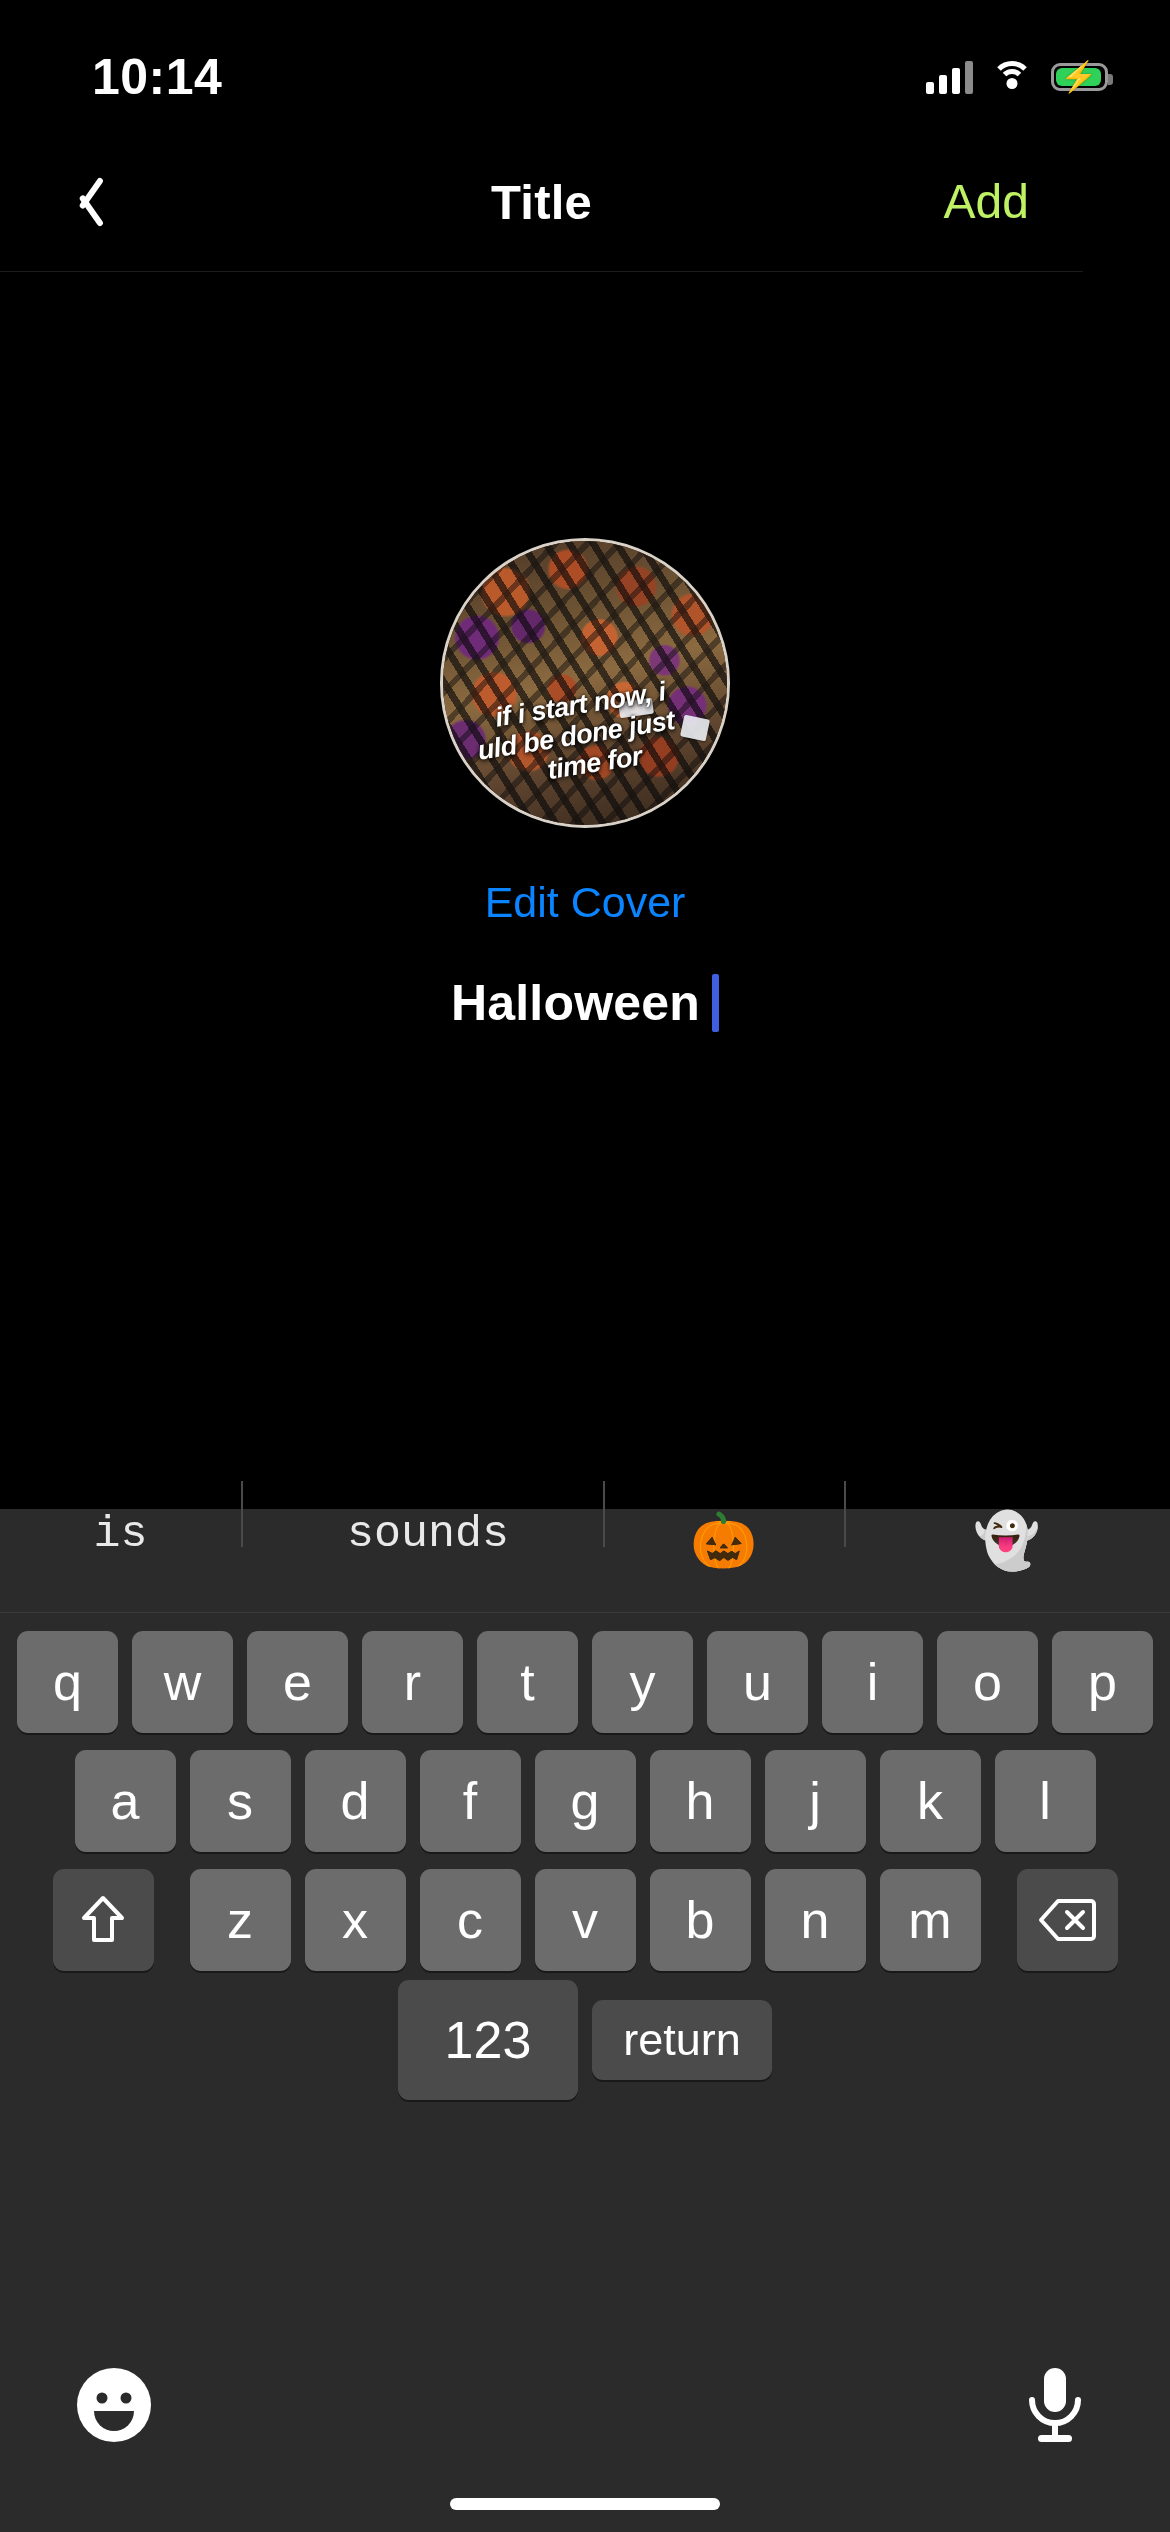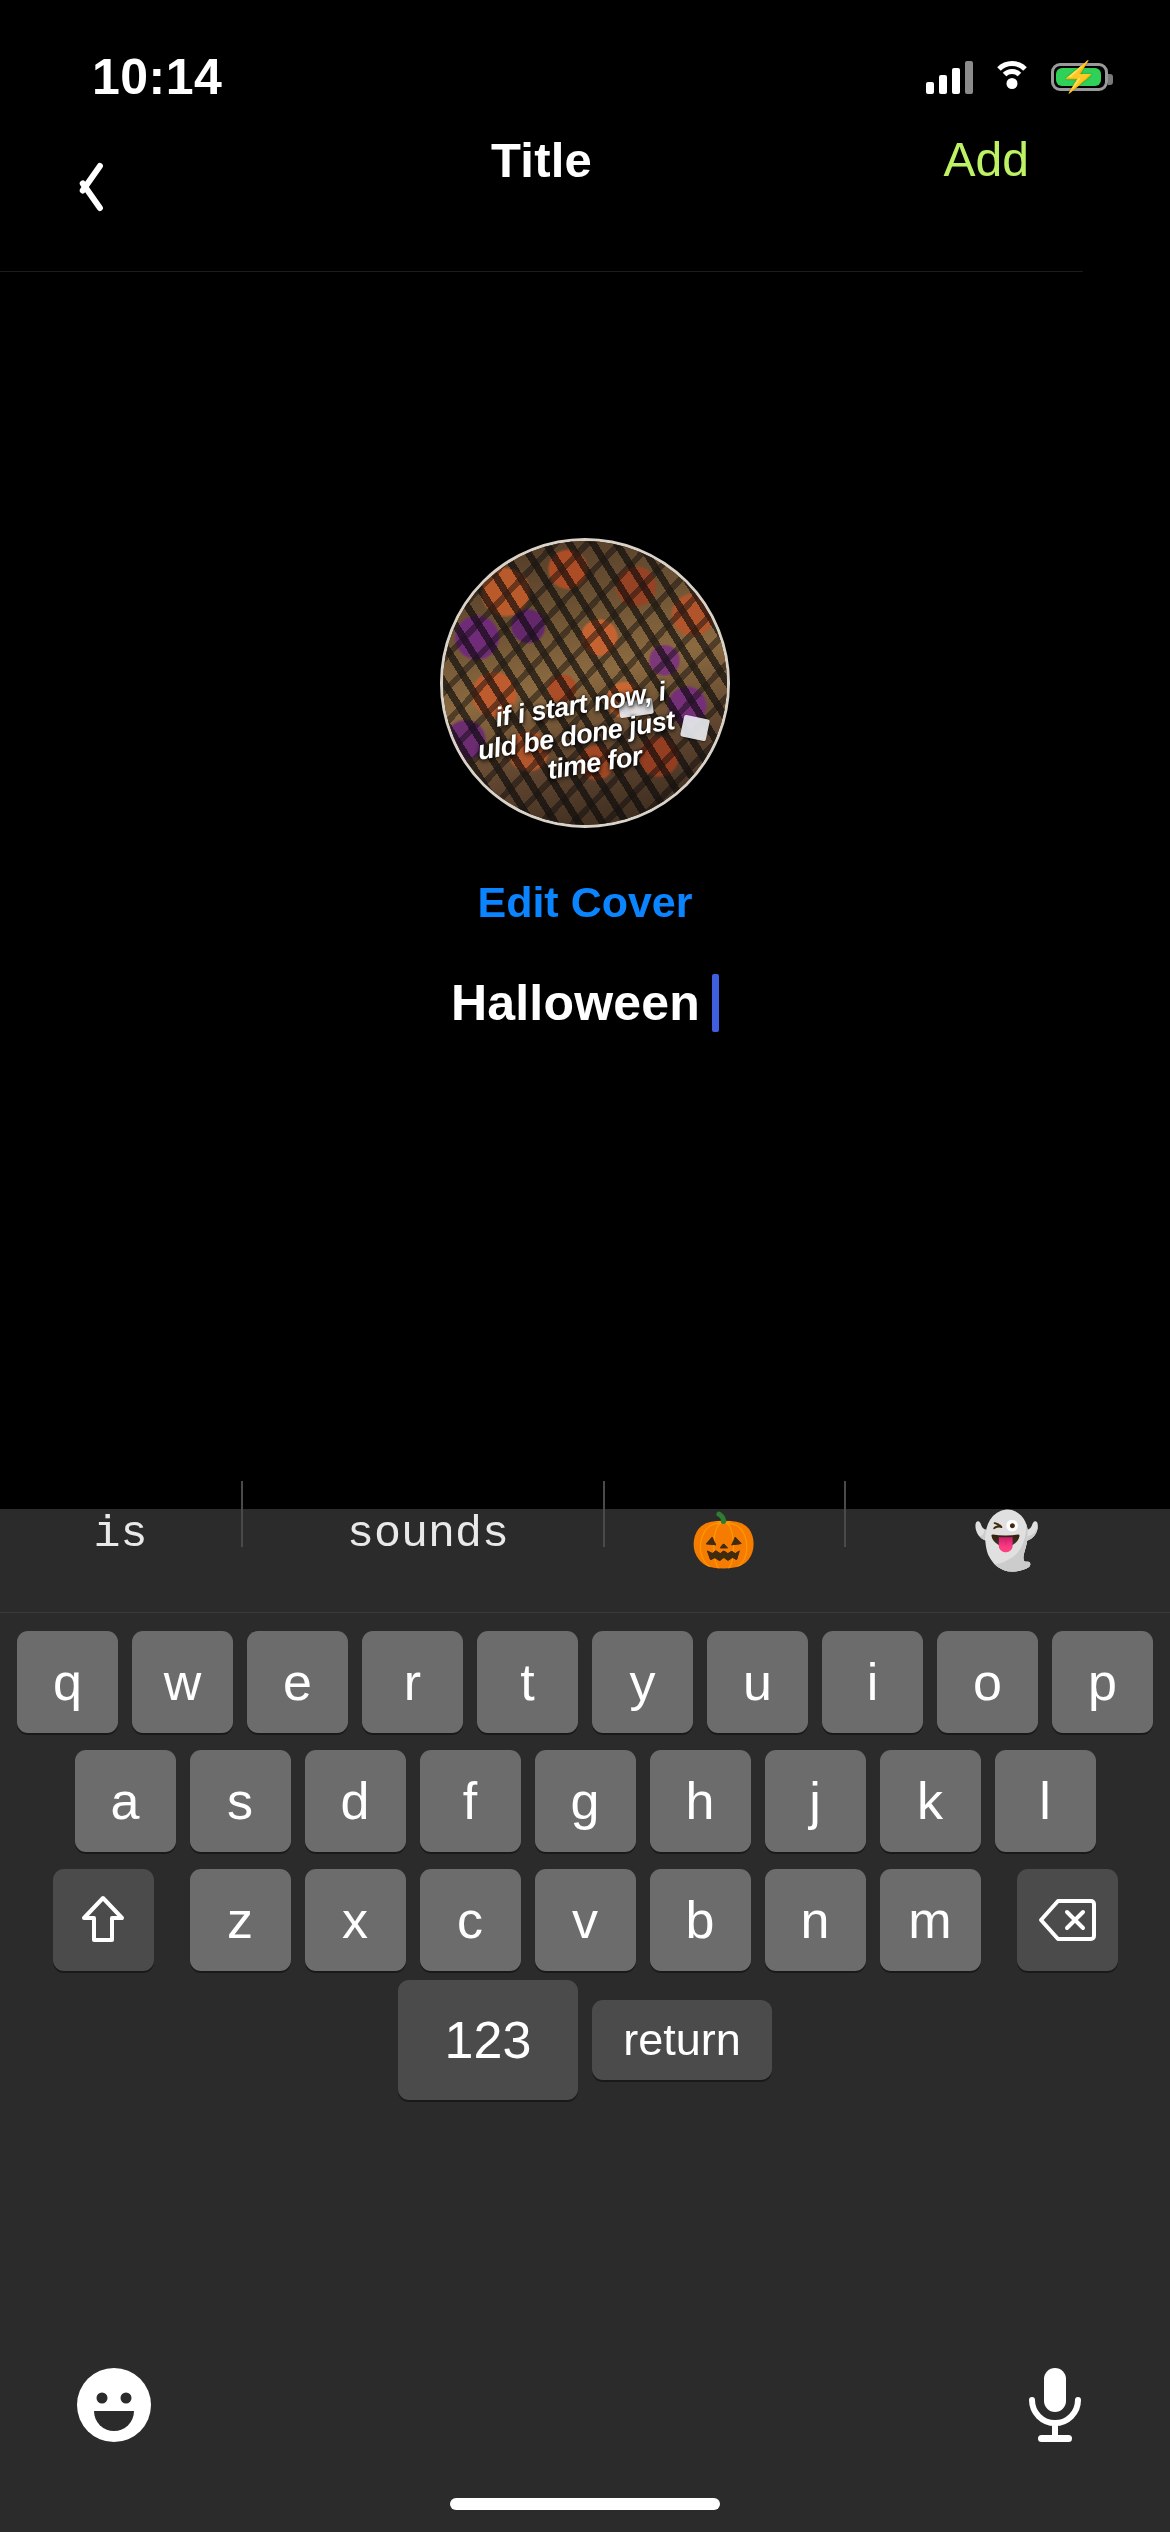--- a/index.html
+++ b/index.html
@@ -45,21 +45,21 @@
     width:5px; height:11px; background:#7a7a7a; border-radius:0 3px 3px 0; }
   .battery .fill { position:absolute; left:2px; top:2px; bottom:2px; width:88%;
     background:#2fd158; border-radius:6px; }
   .battery .bolt { position:absolute; left:50%; top:50%;
     transform:translate(-50%,-50%); color:#fff; font-size:30px; line-height:1;
     text-shadow:0 0 2px rgba(0,0,0,.35); }
 
   
   .navbar {
     position:absolute; top:132px; left:0; width:1083px; height:140px;
-    display:flex; border-bottom:1px solid #1c1c1e;
+    display:flex; align-items:center; border-bottom:1px solid #1c1c1e;
   }
   .nav-back { position:absolute; left:26px; width:110px; height:110px;
     display:flex; align-items:center; justify-content:center; }
   .chev { width:34px; height:62px; position:relative; }
   .chev::before, .chev::after { content:""; position:absolute; left:14px;
     width:6px; height:36px; background:#fff; border-radius:4px; }
   .chev::before { top:1px; transform:rotate(35deg); transform-origin:bottom center; }
   .chev::after  { bottom:1px; transform:rotate(-35deg); transform-origin:top center; }
   .nav-title { width:100%; text-align:center; color:#fff;
     font-size:49px; font-weight:bold; letter-spacing:0.2px; }
@@ -114,21 +114,21 @@
     text-align:center; color:#fff;
     font-size:27px; font-weight:bold; font-style:italic; line-height:1.12;
     letter-spacing:-0.5px;
     text-shadow:0 2px 5px rgba(0,0,0,.85), 0 0 3px rgba(0,0,0,.9);
     padding:0 6px;
   }
   .overlay-text div:nth-child(2) { margin-left:-18px; }
   .overlay-text div:nth-child(3) { margin-left:10px; }
 
   .edit-cover { position:absolute; left:0; right:0; top:605px; text-align:center;
-    color:#0a84ff; font-size:43px; font-weight:700; }
+    color:#0a84ff; font-size:43px; font-weight:400; }
 
   .title-field { position:absolute; left:0; right:0; top:690px;
     display:flex; align-items:center; justify-content:center; height:80px; }
   .title-value { color:#fff; font-size:50px; font-weight:bold; letter-spacing:0.2px; }
   .caret { width:7px; height:58px; background:#3f5fe0; border-radius:2px;
     margin-left:12px; }
 
   
   .keyboard { position:absolute; top:1509px; left:0; width:1170px; height:1023px;
     background:#2b2b2b; }

